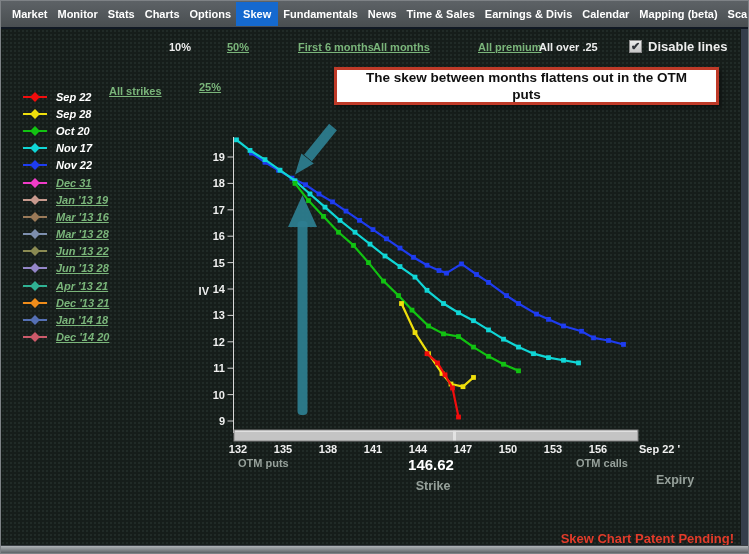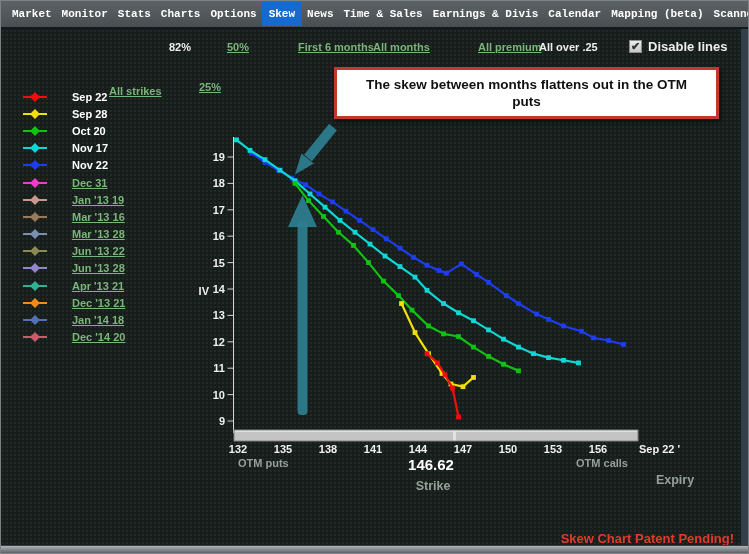--- a/index.html
+++ b/index.html
@@ -11,43 +11,42 @@
     background-size:4px 4px;
     border:1px solid #7e8286;
   }
   
   #menubar{
     position:absolute;top:0;left:0;right:0;height:28px;
     display:flex;align-items:center;justify-content:space-between;
     padding:0 8px 0 6px;box-sizing:border-box;
     background:linear-gradient(#5d6266,#494e51);
     border-bottom:2px solid #101823;
-    font-family:Liberation Mono, monospace;
   }
   .menu-item{color:#fff;font-weight:bold;font-size:11px;padding:4px 5px;white-space:nowrap;cursor:default;}
   .menu-item.active{background:#1569cf;padding:6px 7px;}
   
   #toolbar{position:absolute;top:30px;left:0;right:0;height:28px;}
   .tb{position:absolute;top:10px;font-size:11px;font-weight:bold;white-space:nowrap;}
   .tb.link{color:#7ab57a;text-decoration:underline;cursor:pointer;}
   .tb.text{color:#ededed;}
   #cb-wrap{position:absolute;left:628px;top:8px;display:flex;align-items:center;gap:6px;}
   .cb{width:13px;height:13px;background:linear-gradient(#ececec,#c7c7c7);border:1px solid #8c8c8c;
       box-sizing:border-box;display:flex;align-items:center;justify-content:center;}
   .cb span{color:#30343a;font-size:11px;line-height:11px;font-weight:bold;}
   .cb-label{color:#ededed;font-size:13px;font-weight:bold;}
   
   #legend{position:absolute;left:21px;top:87px;}
-  .lg-row{display:flex;align-items:center;gap:24px;height:17.2px;}
+  .lg-row{display:flex;align-items:center;gap:8px;height:17.2px;font-style:italic;}
   .lg-label{font-size:11px;font-weight:bold;white-space:nowrap;}
   .lg-label.active{color:#ffffff;}
   .lg-label.link{color:#7ab57a;text-decoration:underline;cursor:pointer;}
   
   #callout{
-    position:absolute;left:333px;top:66px;width:385px;height:52px;box-sizing:border-box;
+    position:absolute;left:333px;top:66px;width:385px;height:38px;box-sizing:border-box;
     background:#ffffff;border:3px solid #bf3a28;
     display:flex;align-items:center;justify-content:center;text-align:center;
     padding:2px 16px;box-shadow:2px 3px 4px rgba(0,0,0,0.45);
   }
   #callout p{margin:0;color:#101010;font-size:13.5px;font-weight:bold;line-height:17px;}
   
   text{font-family:"Liberation Sans",sans-serif;}
   .ax{fill:#f0f0f0;font-size:11px;font-weight:bold;text-anchor:end;}
   .axm{fill:#f0f0f0;font-size:11px;font-weight:bold;text-anchor:middle;}
   .axs{fill:#f0f0f0;font-size:11px;font-weight:bold;text-anchor:start;}
@@ -67,37 +66,38 @@
 
 <div id="window">
 
   <div id="menubar">
       <span class="menu-item">Market</span>
       <span class="menu-item">Monitor</span>
       <span class="menu-item">Stats</span>
       <span class="menu-item">Charts</span>
       <span class="menu-item">Options</span>
       <span class="menu-item active">Skew</span>
+      <span class="menu-item">Fundamentals</span>
       <span class="menu-item">News</span>
       <span class="menu-item">Time &amp; Sales</span>
       <span class="menu-item">Earnings &amp; Divis</span>
       <span class="menu-item">Calendar</span>
       <span class="menu-item">Mapping (beta)</span>
       <span class="menu-item">Scanner</span>
     </div>
 
   <div id="toolbar">
     <div id="cb-wrap">
       <div class="cb">
         <span>✔</span>
       </div>
       <span class="cb-label">Disable lines</span>
     </div>
   <span class="tb link" style="left: 108px; margin-top: 44px;">All strikes</span>
-      <span class="tb text" style="left: 168px;">82%</span>
+      <span class="tb text" style="left: 168px;">10%</span>
       <span class="tb link" style="left: 198px; margin-top: 40px;">25%</span>
       <span class="tb link" style="left: 226px;">50%</span>
       <span class="tb link" style="left: 297px;">First 6 months</span>
       <span class="tb link" style="left: 372px;">All months</span>
       <span class="tb link" style="left: 477px;">All premium</span>
       <span class="tb text" style="left: 538px;">All over .25</span>
     </div>
 
   <div id="legend">
       <div class="lg-row">

